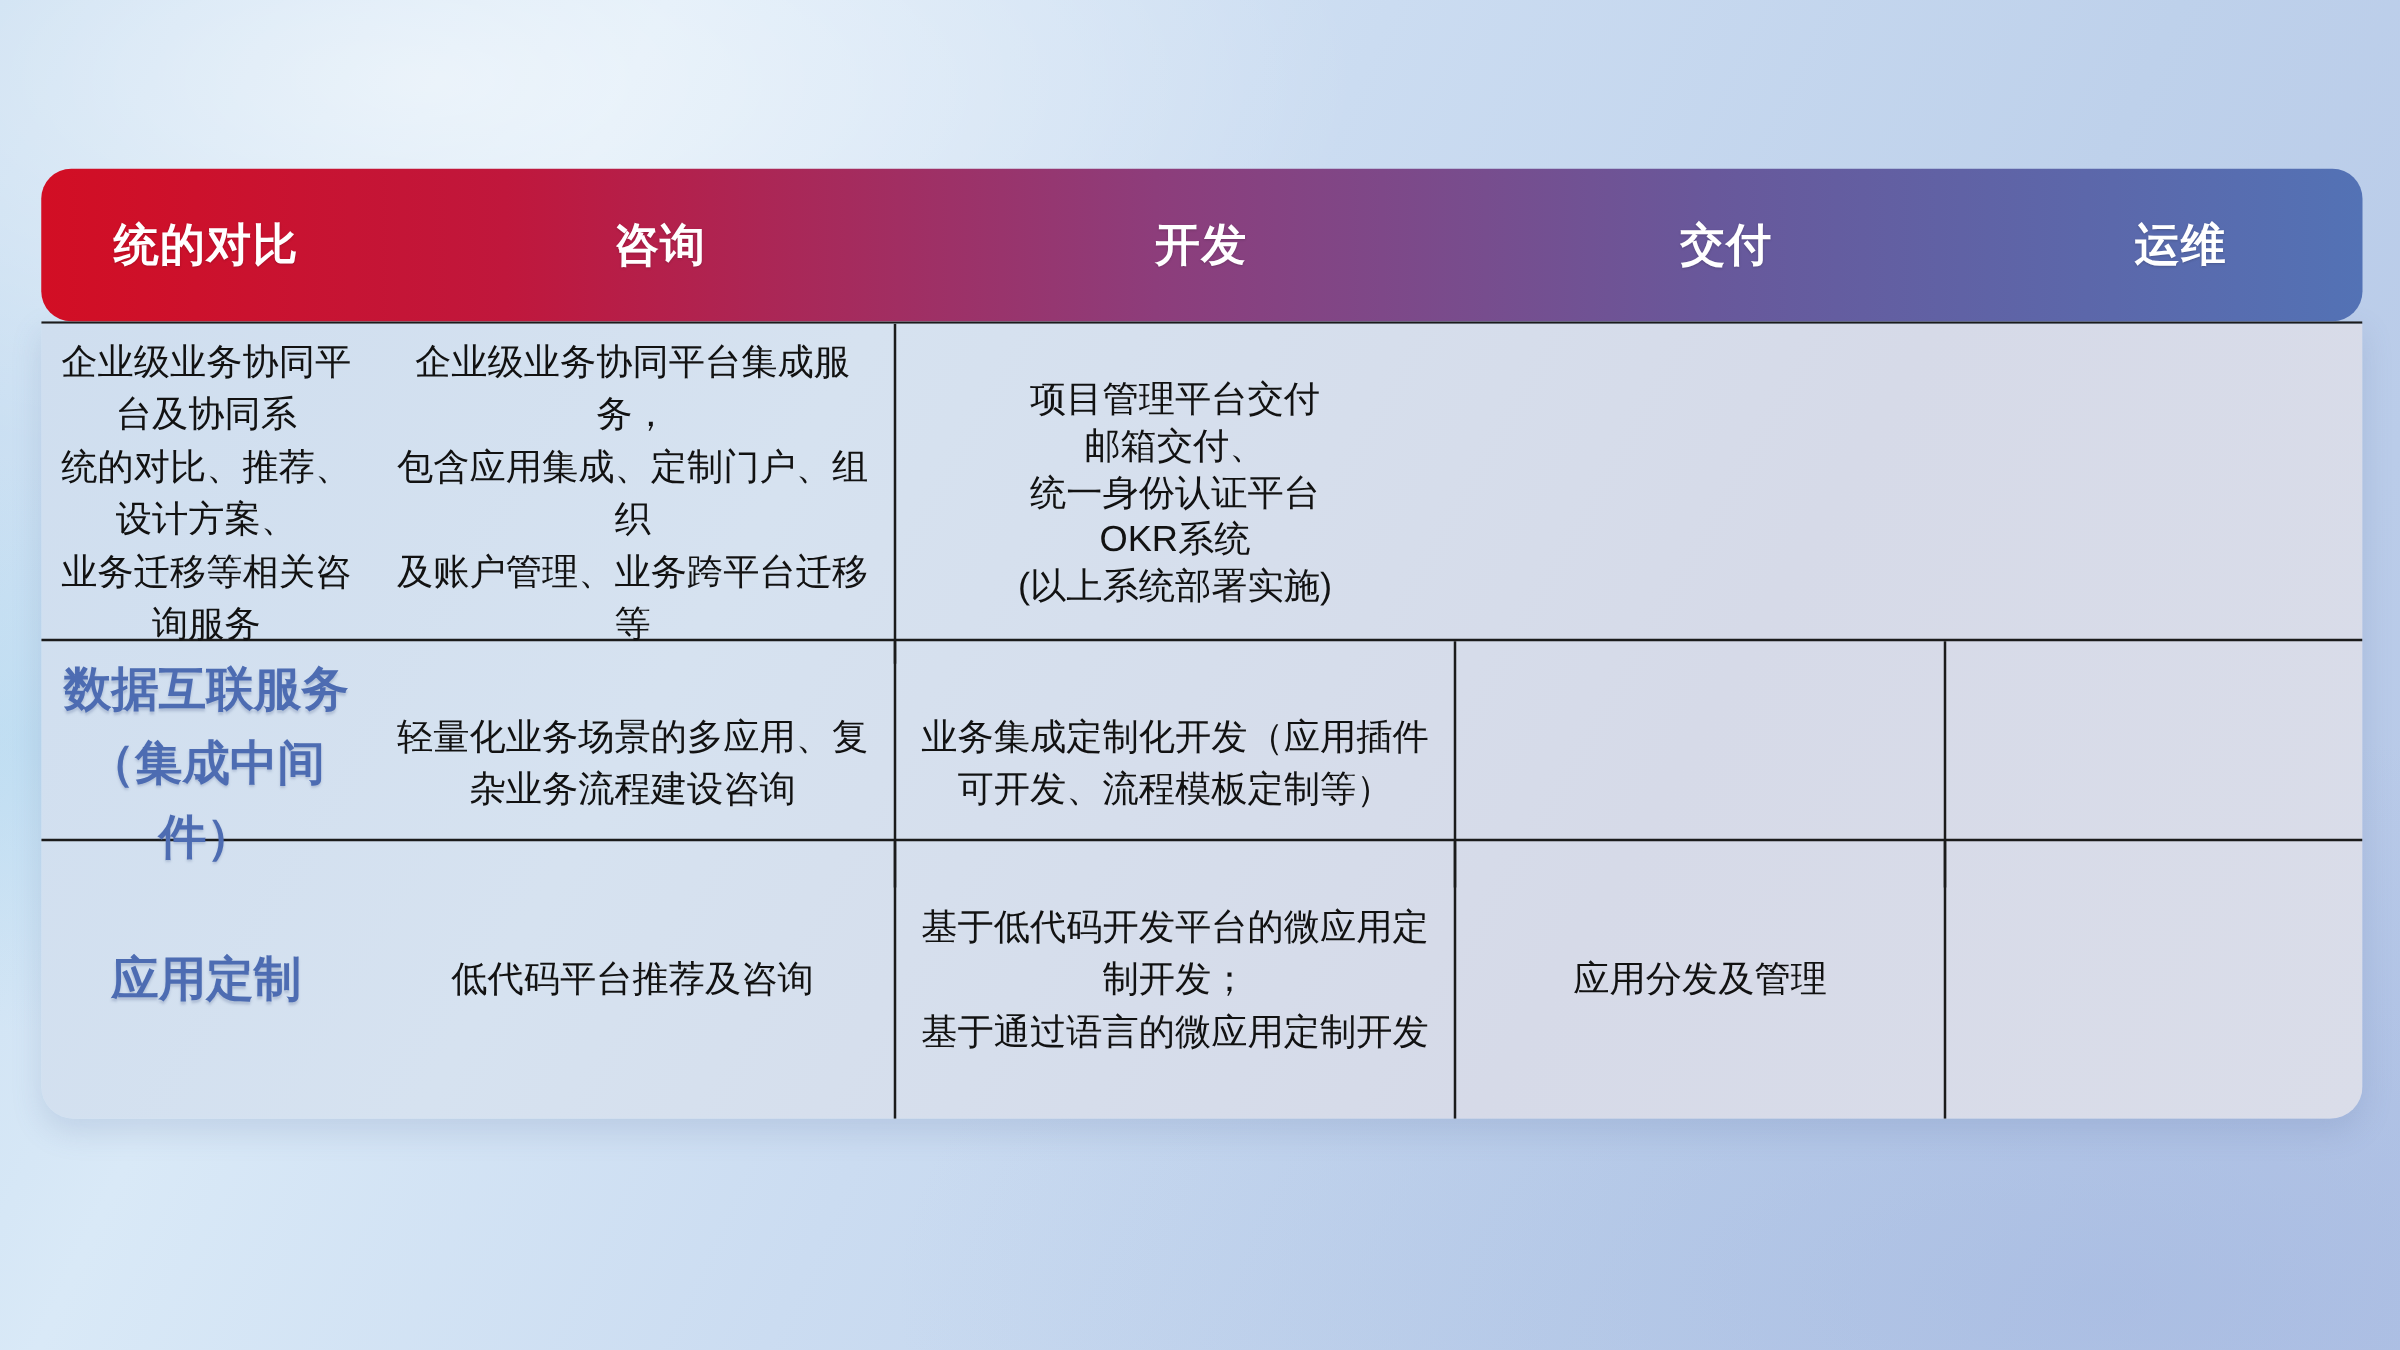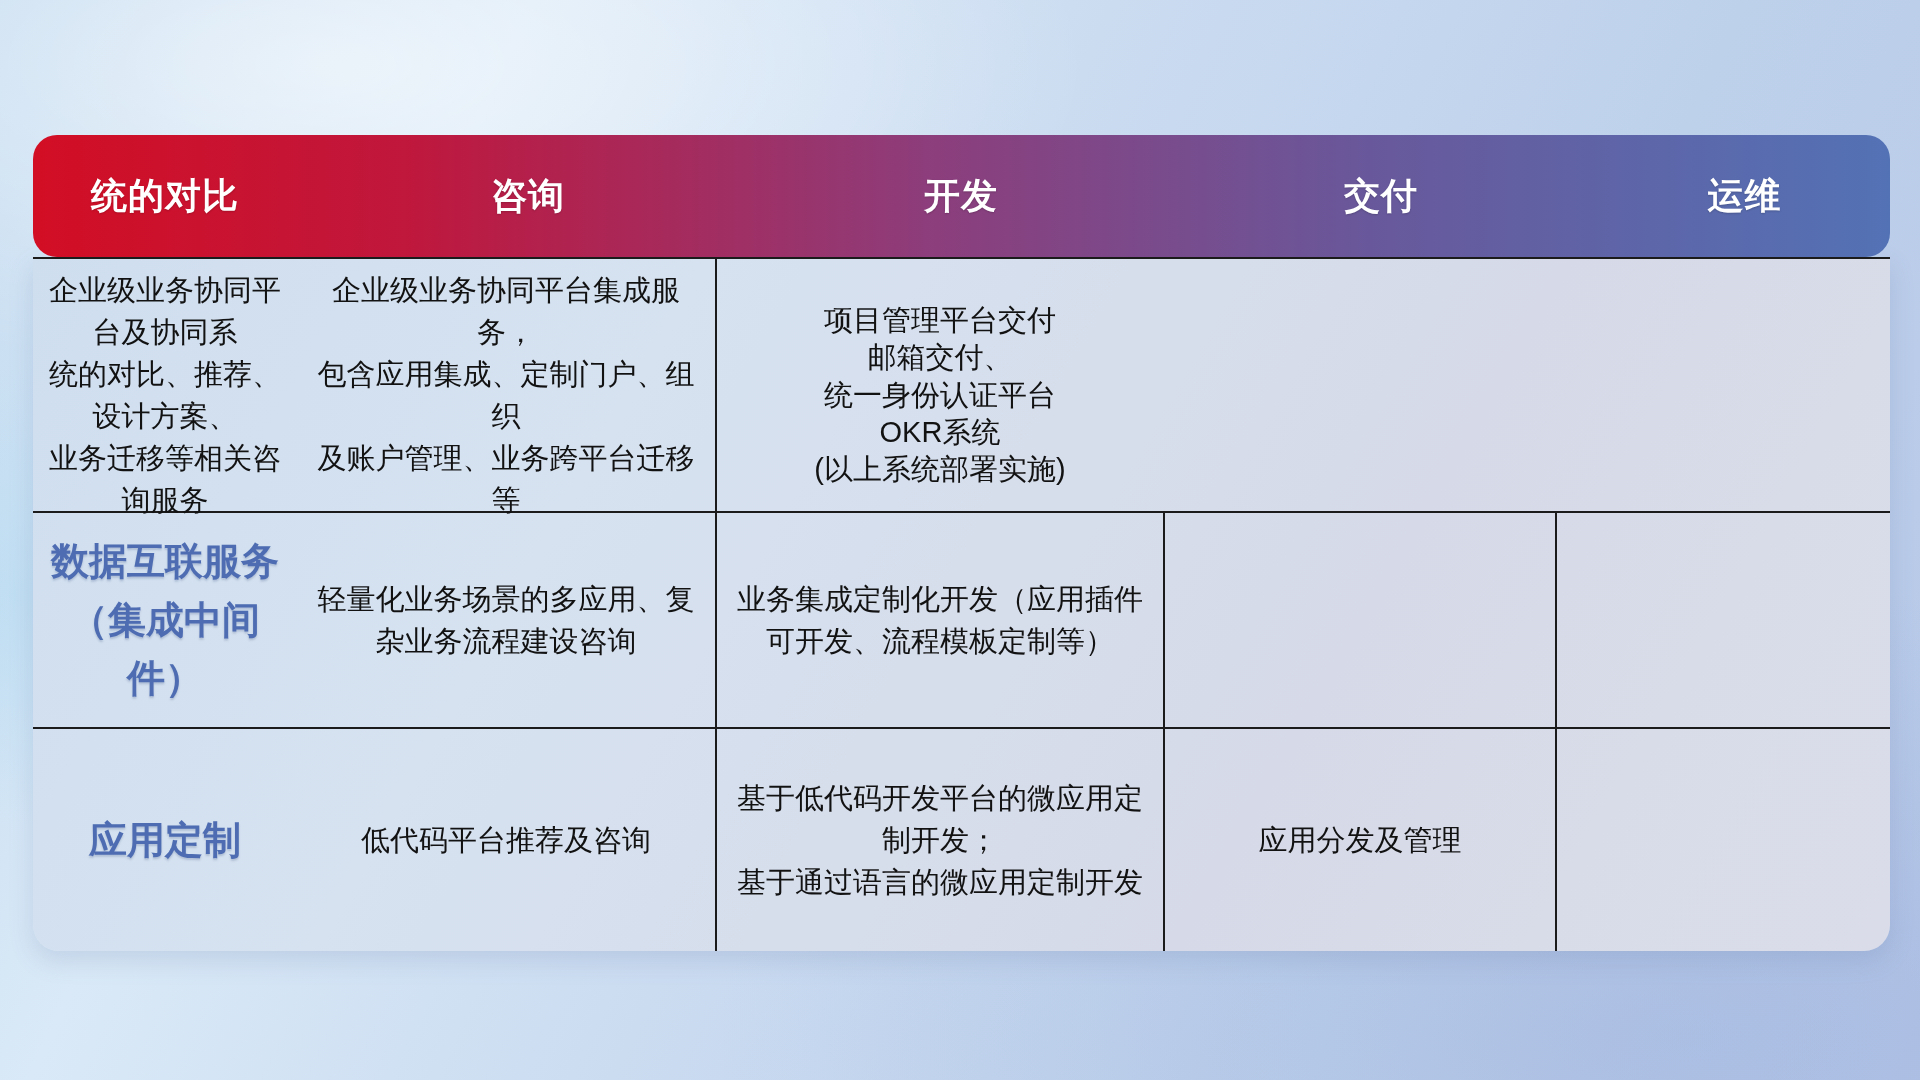--- a/index.html
+++ b/index.html
@@ -50,21 +50,21 @@
     border-top: 2px solid #1b1b1b;
     border-radius: 0 0 26px 26px;
     overflow: hidden;
     box-shadow: 0 10px 24px rgba(90,110,160,0.18);
   }
   .t-row {
     display: grid;
     grid-template-columns: 264px 418px 448px 392px 335px;
   }
   .t-row-1 { height: 254px; border-bottom: 2px solid #1b1b1b; }
-  .t-row-2 { height: 216px; border-bottom: 2px solid #1b1b1b; }
+  .t-row-2 { height: 160px; border-bottom: 2px solid #1b1b1b; }
   .t-row-3 { height: 222px; }
 
   .b-cell {
     display: flex;
     align-items: center;
     justify-content: center;
     text-align: center;
     font-size: 29px;
     line-height: 1.45;
     color: #121212;

